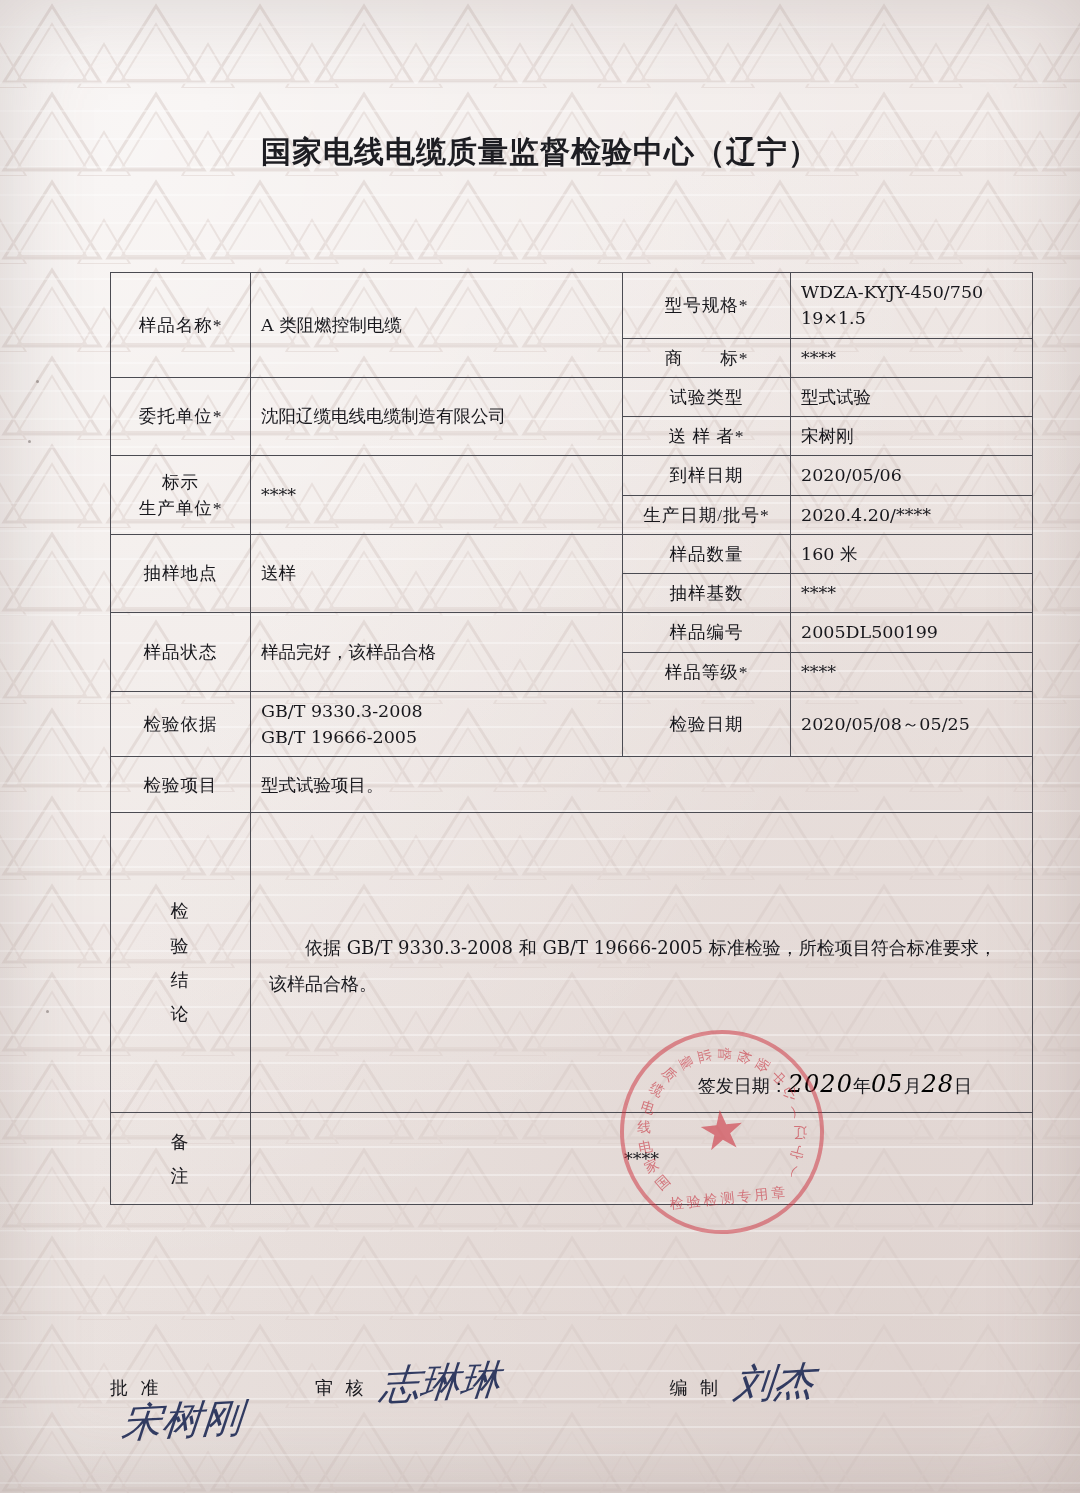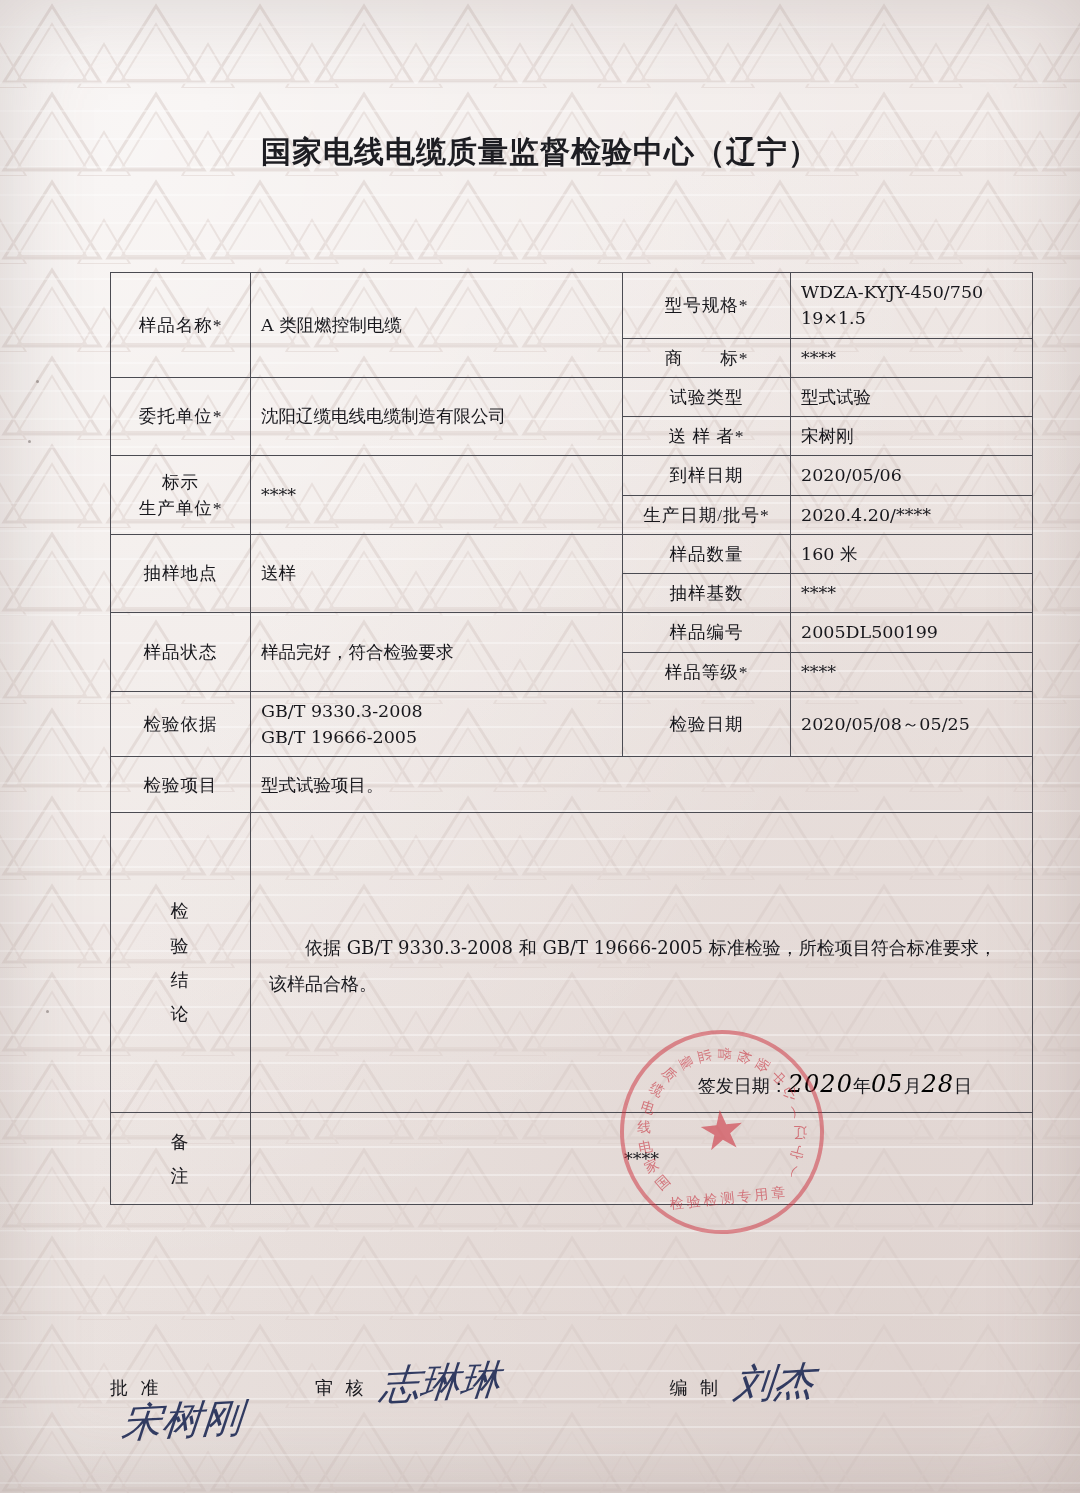--- a/index.html
+++ b/index.html
@@ -329,21 +329,21 @@
         <td class="lbl">样品数量</td>
         <td class="val">160 米</td>
       </tr>
       <tr>
         <td class="lbl">抽样基数</td>
         <td class="val">****</td>
       </tr>
 
       <tr>
         <td class="lbl" rowspan="2">样品状态</td>
-        <td class="val" rowspan="2">样品完好，符合检验要求</td>
+        <td class="val" rowspan="2">样品完好，该样品合格</td>
         <td class="lbl">样品编号</td>
         <td class="val">2005DL500199</td>
       </tr>
       <tr>
         <td class="lbl">样品等级*</td>
         <td class="val">****</td>
       </tr>
 
       <tr>
         <td class="lbl">检验依据</td>

